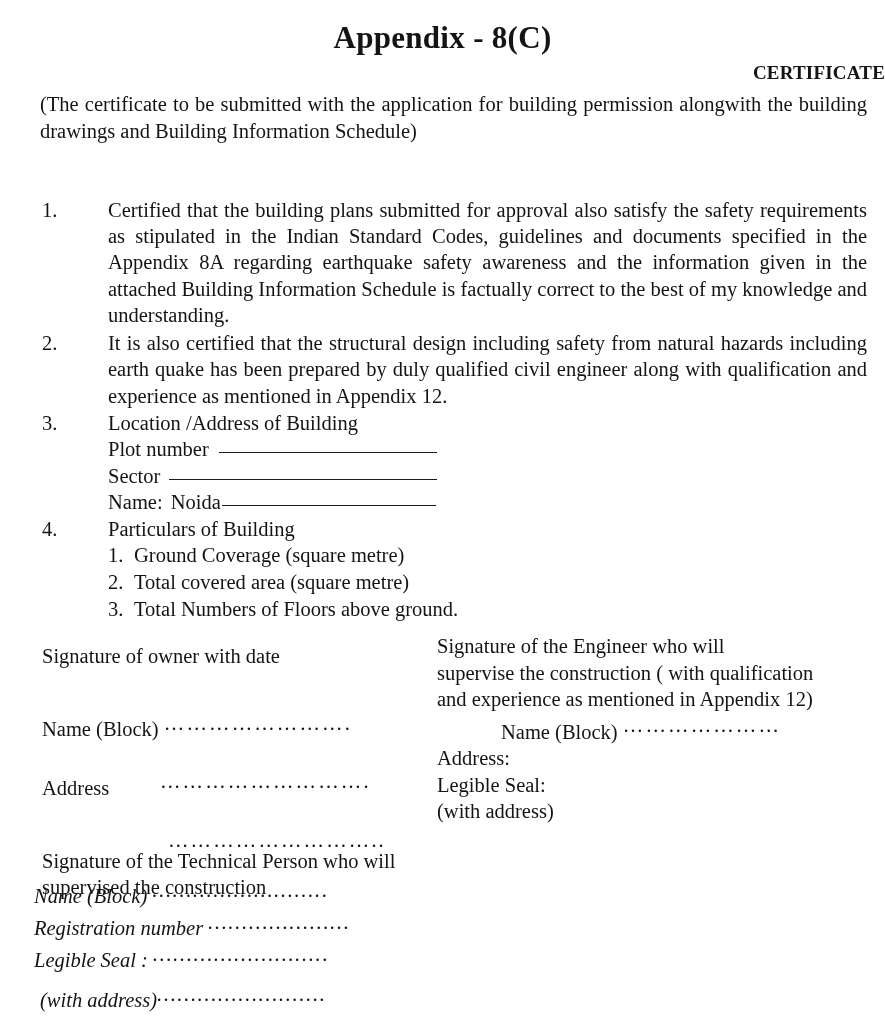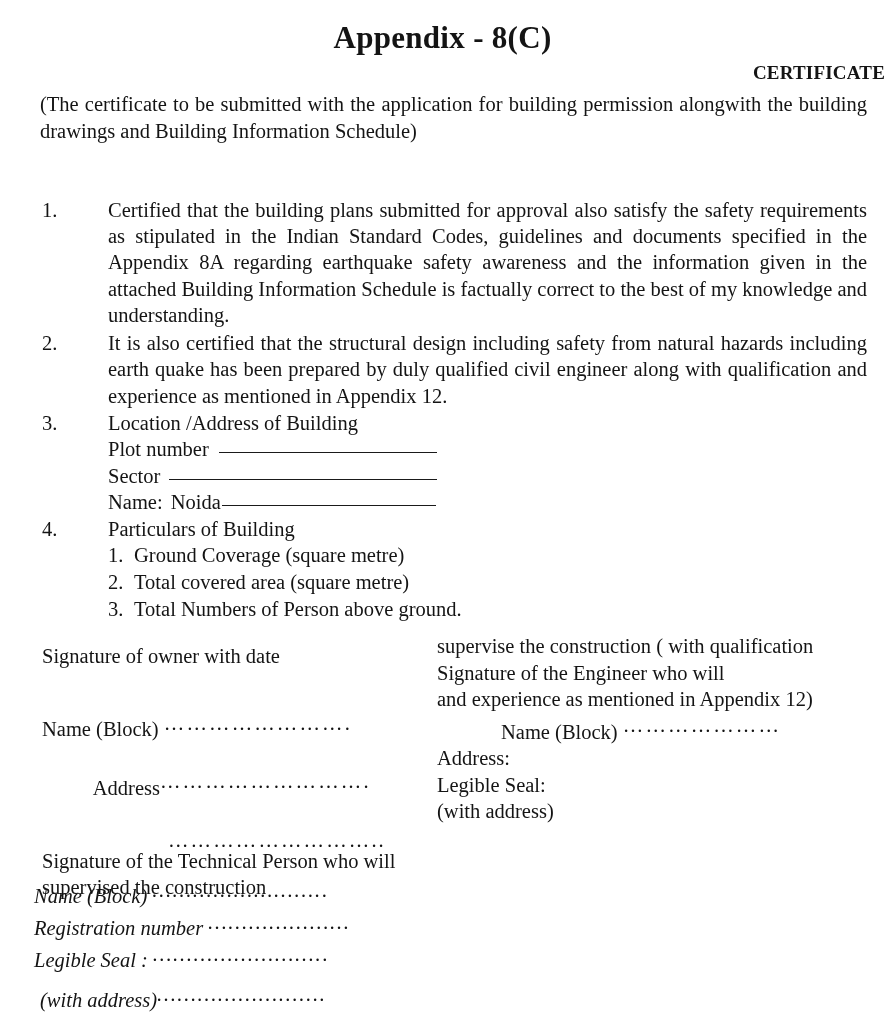--- a/index.html
+++ b/index.html
@@ -230,54 +230,54 @@
         <div class="sub-item">
           <span class="sub-marker">1.</span>
           <span>Ground Coverage (square metre)</span>
         </div>
         <div class="sub-item">
           <span class="sub-marker">2.</span>
           <span>Total covered area (square metre)</span>
         </div>
         <div class="sub-item">
           <span class="sub-marker">3.</span>
-          <span>Total  Numbers of Person above ground.</span>
+          <span>Total  Numbers of Floors above ground.</span>
         </div>
       </div>
     </div>
   </div>
 
   <div class="sig-area">
 
     <div class="sig-col-left">
       <div class="sig-line">Signature of owner with date</div>
 
       <div class="gap-lg"></div>
 
       <div class="sig-line">
         <span class="label-pad">Name (Block)</span>
         <span class="dots">…………………….</span>
       </div>
 
       <div class="gap-md"></div>
 
       <div class="sig-line">
-        <span class="label-pad" style="width:118px;text-align:right;">Address</span><span class="dots">……………………….</span>
+        <span class="label-pad" style="width:118px;">Address</span><span class="dots">……………………….</span>
       </div>
 
       <div class="gap-md"></div>
 
       <div class="sig-line" style="padding-left:126px;">
         <span class="dots">………………………..</span>
       </div>
     </div>
 
     <div class="sig-col-right">
+      <div class="sig-line">Signature of the Engineer who will</div>
       <div class="sig-line">supervise the construction  ( with   qualification</div>
-      <div class="sig-line">Signature of the Engineer who will</div>
       <div class="sig-line">and experience as mentioned in Appendix 12)</div>
 
       <div class="sig-line indent-name">
         <span class="label-pad">Name (Block)</span>
         <span class="dots">…………………</span>
       </div>
 
       <div class="sig-line">Address:</div>
 
       <div class="sig-line">Legible Seal:</div>

